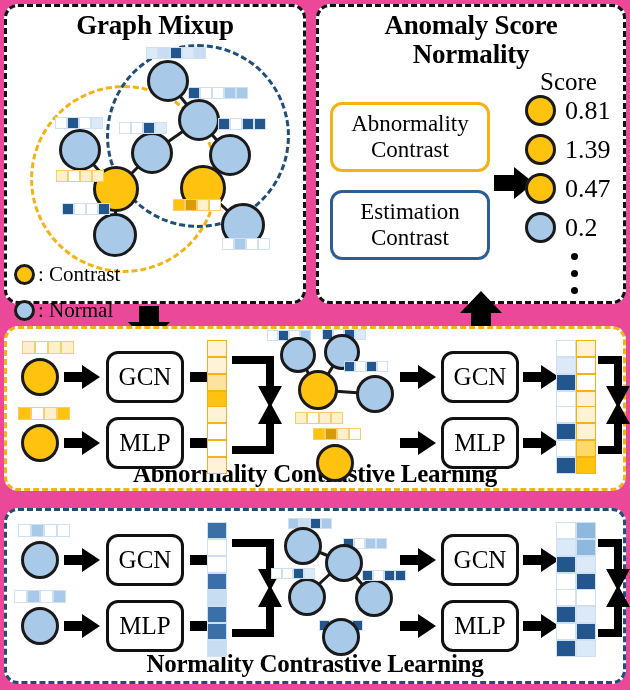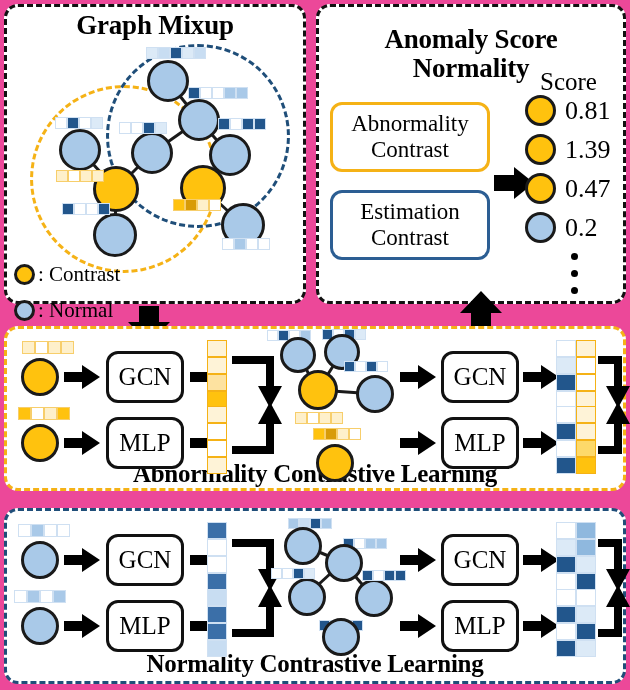--- a/index.html
+++ b/index.html
@@ -34,21 +34,21 @@
   .panel-title {
     position: absolute;
     width: 100%;
     text-align: center;
     font-weight: bold;
     color: #000;
     line-height: 1.07;
     letter-spacing: -0.2px;
   }
   #title-mixup { top: 4px;  font-size: 27px; }
-  #title-score { top: 4px;  font-size: 27px; margin-top: 14px; }
+  #title-score { top: 4px;  font-size: 27px; }
   .section-title {
     position: absolute;
     width: 100%;
     text-align: center;
     font-weight: bold;
     font-size: 25px;
     color: #000;
     letter-spacing: -0.3px;
   }
 

